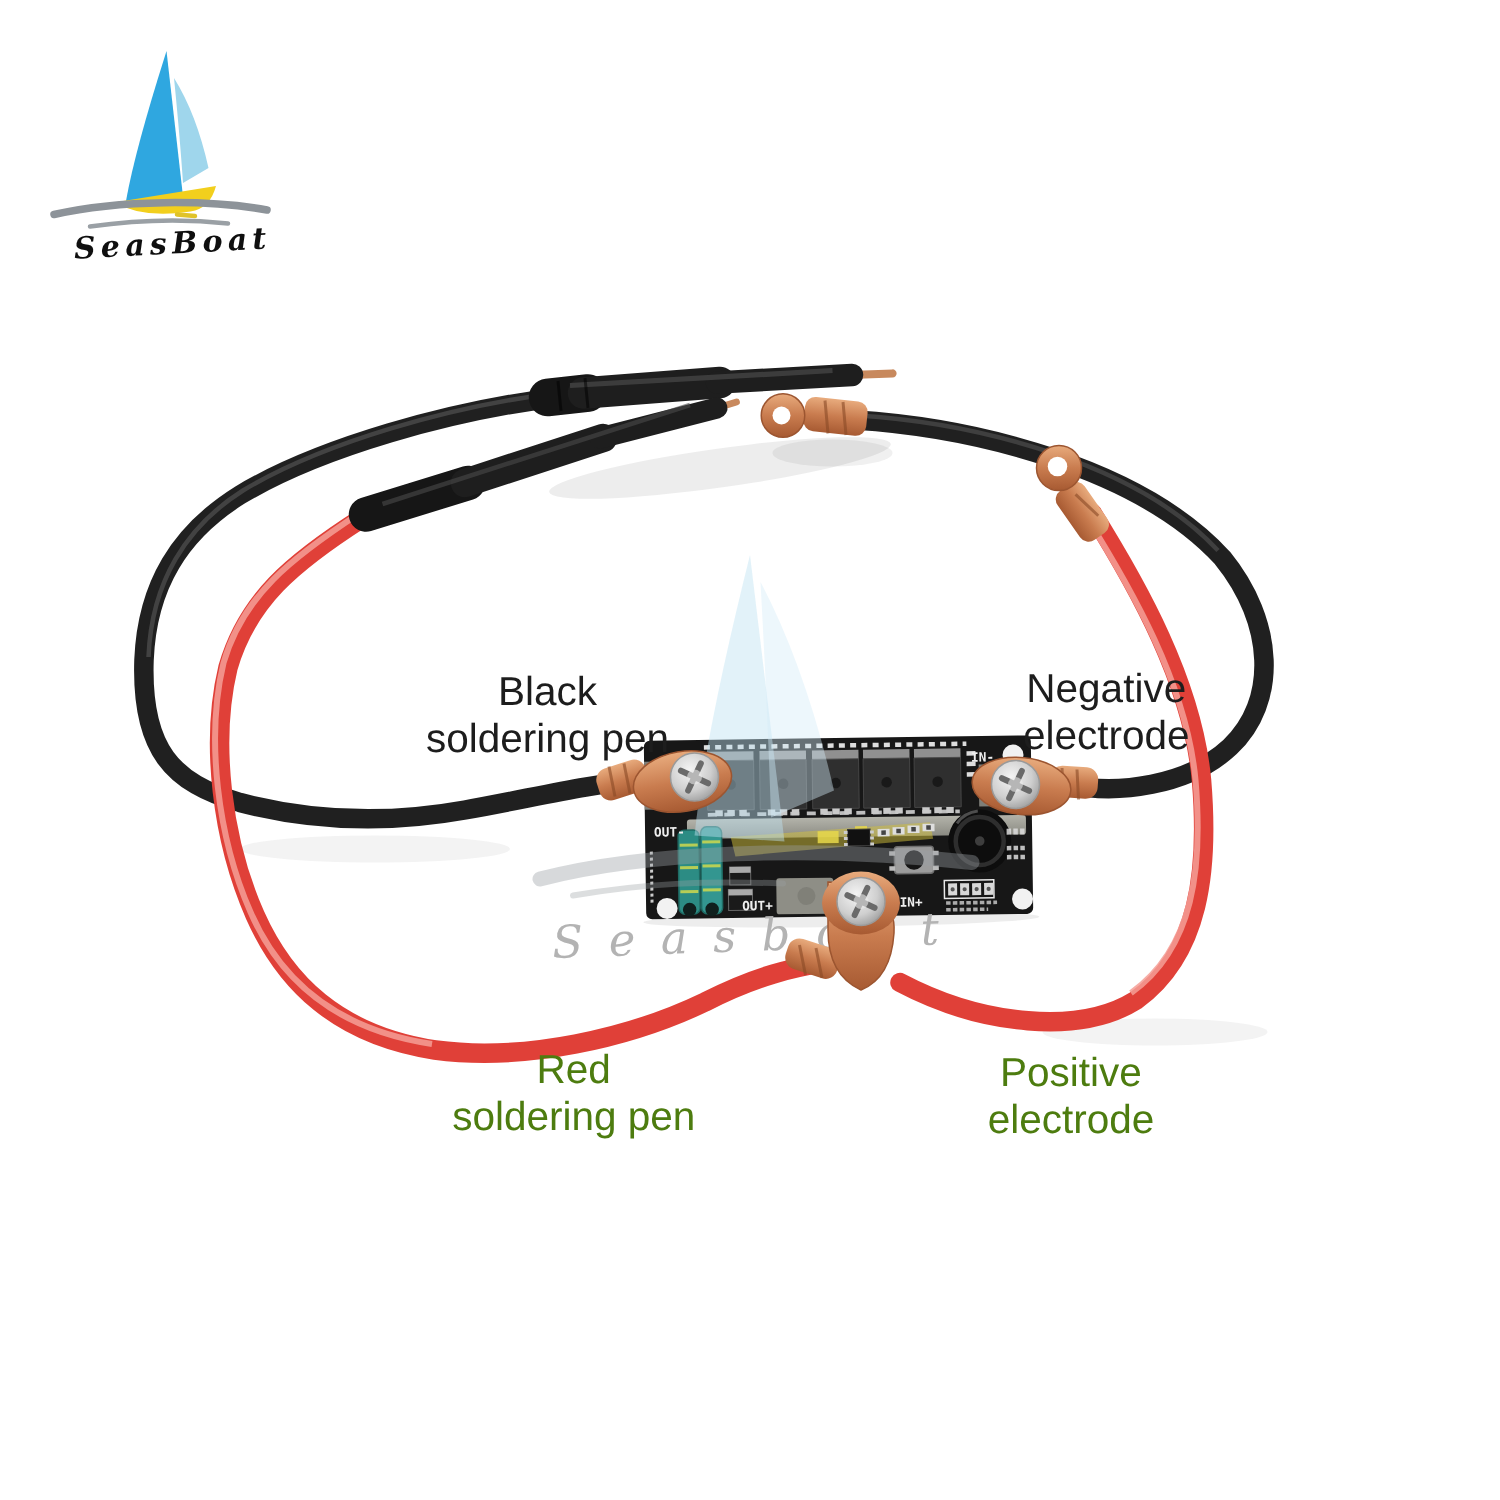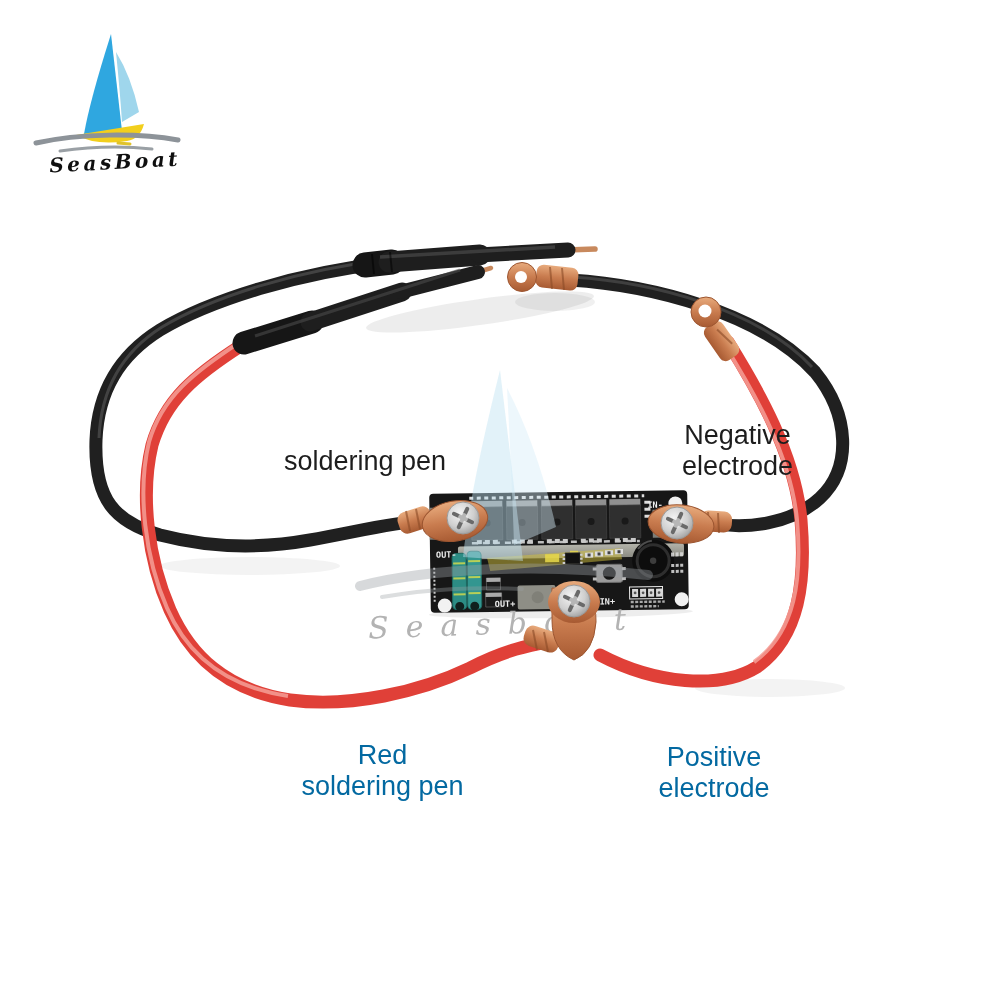--- a/index.html
+++ b/index.html
@@ -2,21 +2,21 @@
 <html><head>
 <meta charset="utf-8">
 <style>
   html,body{margin:0;padding:0;background:#ffffff;}
   #stage{position:relative;width:1000px;height:1000px;background:#ffffff;overflow:hidden;
          font-family:"Liberation Sans",sans-serif;}
   #scene{position:absolute;left:0;top:0;}
   .anno{position:absolute;text-align:center;font-weight:400;line-height:31px;font-size:27px;
         letter-spacing:0px;}
   .anno.dark{color:#1d1d1d;}
-  .anno.red{color:#0369a1;margin-top:42px;}
+  .anno.red{color:#4d7c0f;}
   .logo-text{font-family:"DejaVu Serif",serif;font-style:italic;font-weight:bold;}
   .wm-text{font-family:"DejaVu Serif",serif;font-style:italic;}
   .silk{font-family:"DejaVu Sans Mono",monospace;font-weight:bold;fill:#eeeeee;}
 </style>
 </head>
 <body>
 
 <div id="stage">
 
 <svg id="scene" width="1000" height="1000" viewBox="0 0 1000 1000">
@@ -274,24 +274,25 @@
     <rect x="524" y="628" width="36" height="21" rx="8" fill="url(#gCopper)" transform="rotate(18 540 638)"></rect>
     <line x1="533" y1="630" x2="537" y2="650" stroke="#8a4a26" stroke-width="2" opacity="0.6"></line>
     <line x1="544" y1="632" x2="548" y2="652" stroke="#8a4a26" stroke-width="2" opacity="0.6"></line>
     <path d="M552 588 Q598 590 596 622 Q594 652 574 660 Q552 650 552 620 Z" fill="url(#gCopper)" stroke="#9c5530" stroke-width="1"></path>
     <ellipse cx="574" cy="602" rx="26" ry="21" fill="url(#gCopper)"></ellipse>
     <use href="#screw" transform="translate(574,601)"></use>
   </g>
 </svg>
 
 <div class="anno dark" style="left:270px;top:446px;width:190px;">
+  <div>Black</div>
   <div>soldering pen</div>
 </div>
 
-<div class="anno dark" style="left:655px;top:420px;width:165px;">
+<div class="anno dark" style="left:655px;top:444px;width:165px;">
   <div>Negative</div>
   <div>electrode</div>
 </div>
 
 <div class="anno red" style="left:290px;top:698px;width:185px;">
   <div>Red</div>
   <div>soldering pen</div>
 </div>
 
 <div class="anno red" style="left:628px;top:700px;width:172px;">

